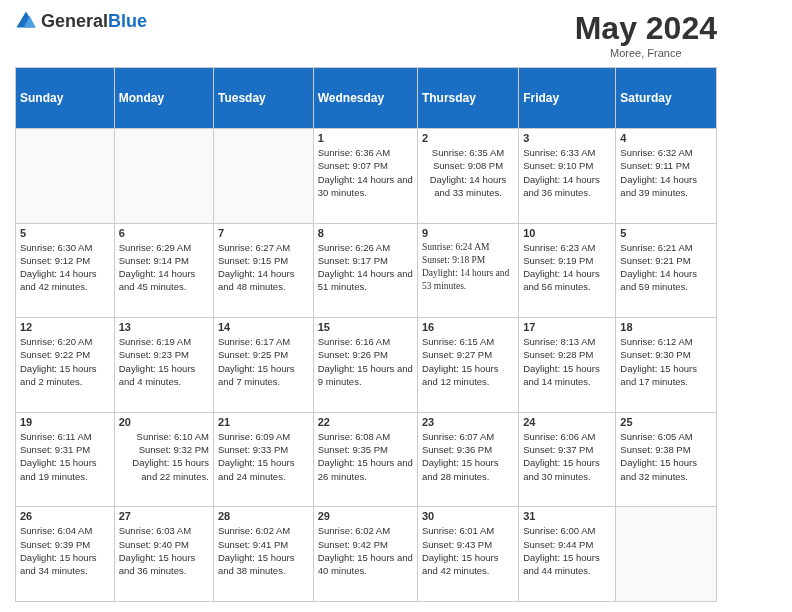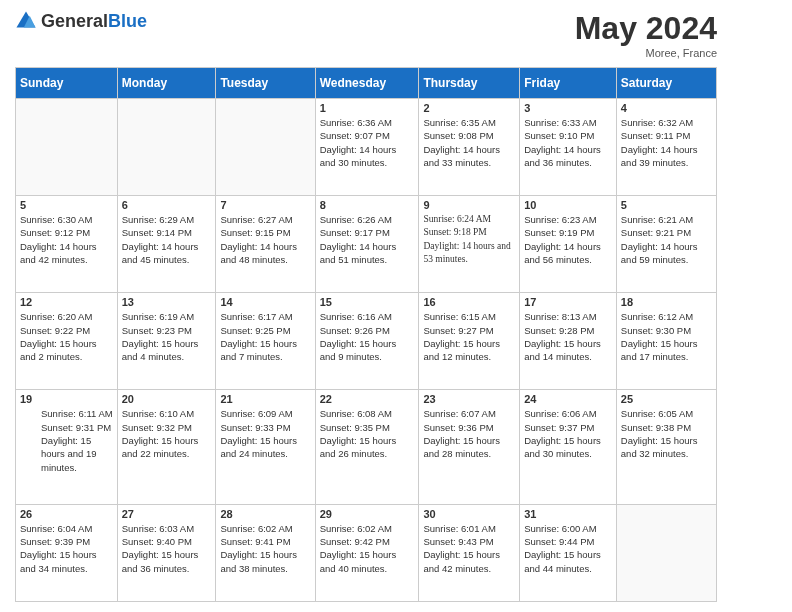--- a/index.html
+++ b/index.html
@@ -36,42 +36,42 @@
     .logo-text-blue {
       font-size: 18px;
       font-weight: bold;
       color: #1a6fc4;
     }
     .logo-icon {
       width: 22px;
       height: 22px;
     }
     .title-block {
-      text-align: right;
+      text-align: center;
     }
     .month-year {
       font-size: 32px;
       font-weight: bold;
       color: #333;
     }
     .location {
       font-size: 11px;
       color: #555;
     }
     .calendar {
       width: 100%;
       border-collapse: collapse;
       flex: 1;
     }
     .calendar th {
       background-color: #1a6fc4;
       color: #fff;
       font-size: 12px;
       font-weight: bold;
-      padding: 8px 4px;
+      padding: 23px 4px;
       text-align: left;
       border: 1px solid #ccc;
     }
     .calendar td {
       border: 1px solid #ccc;
       vertical-align: top;
       padding: 3px 4px;
       font-size: 9.5px;
       color: #333;
       width: 113px;
@@ -131,21 +131,21 @@
           <td class="empty"></td>
           <td class="empty"></td>
           <td>
             <span class="day-num">1</span>
             <div class="cell-text" style="white-space: pre-line;">Sunrise: 6:36 AM
 Sunset: 9:07 PM
 Daylight: 14 hours and 30 minutes.</div>
           </td>
           <td>
             <span class="day-num">2</span>
-            <div class="cell-text" style="white-space: pre-line;">Sunrise: 6:35 AM
+            <div class="cell-text" style="white-space: pre-line; text-align: center;">Sunrise: 6:35 AM
 Sunset: 9:08 PM
 Daylight: 14 hours and 33 minutes.</div>
           </td>
           <td>
             <span class="day-num">3</span>
             <div class="cell-text" style="white-space: pre-line;">Sunrise: 6:33 AM
 Sunset: 9:10 PM
 Daylight: 14 hours and 36 minutes.</div>
           </td>
           <td>
@@ -239,27 +239,27 @@
           <td>
             <span class="day-num">18</span>
             <div class="cell-text" style="white-space: pre-line;">Sunrise: 6:12 AM
 Sunset: 9:30 PM
 Daylight: 15 hours and 17 minutes.</div>
           </td>
         </tr>
         <tr>
           <td>
             <span class="day-num">19</span>
-            <div class="cell-text" style="white-space: pre-line; margin-left: 21px;">Sunrise: 6:11 AM
+            <div class="cell-text" style="white-space: pre-line;">Sunrise: 6:11 AM
 Sunset: 9:31 PM
 Daylight: 15 hours and 19 minutes.</div>
           </td>
           <td>
             <span class="day-num">20</span>
-            <div class="cell-text" style="white-space: pre-line;">Sunrise: 6:10 AM
+            <div class="cell-text" style="white-space: pre-line; text-align: right;">Sunrise: 6:10 AM
 Sunset: 9:32 PM
 Daylight: 15 hours and 22 minutes.</div>
           </td>
           <td>
             <span class="day-num">21</span>
             <div class="cell-text" style="white-space: pre-line;">Sunrise: 6:09 AM
 Sunset: 9:33 PM
 Daylight: 15 hours and 24 minutes.</div>
           </td>
           <td>

